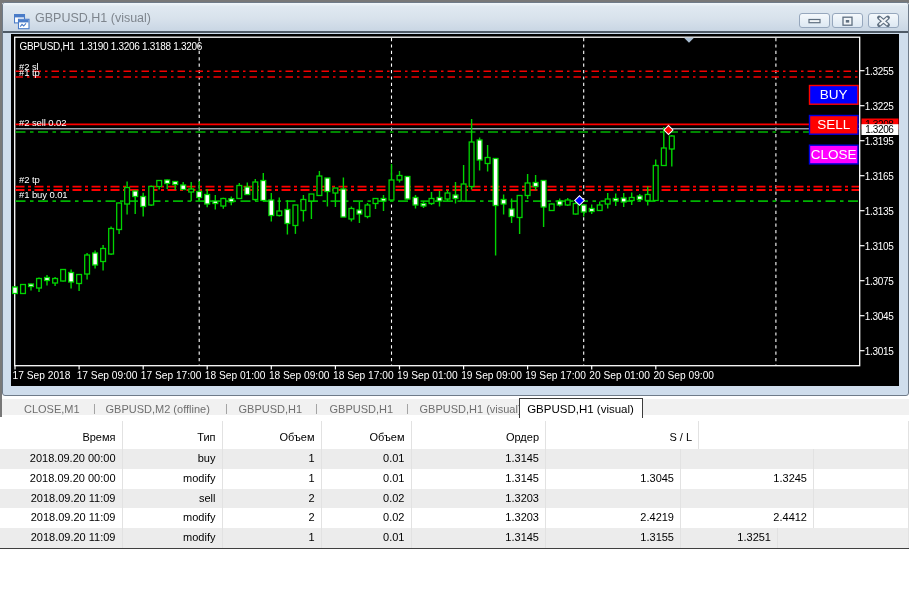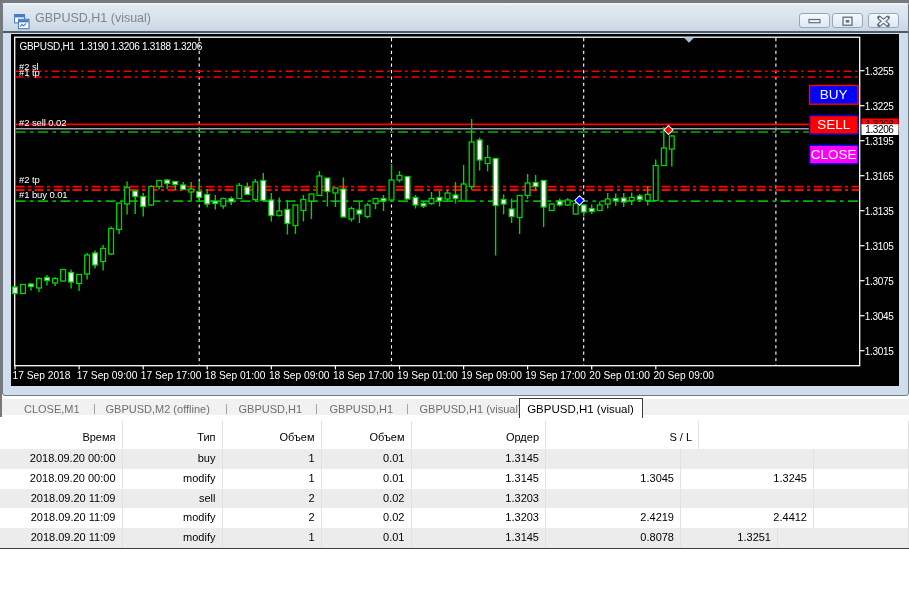--- a/index.html
+++ b/index.html
@@ -364,17 +364,17 @@
 <div class="td" style="left:546px;width:135px">2.4219</div>
 <div class="td" style="left:681px;width:133px">2.4412</div>
 <div class="td" style="left:814px;width:95px"></div>
 </div>
 <div class="tr" style="top:107.1px;background:#ECECEC">
 <div class="td" style="left:0px;width:122.5px">2018.09.20 11:09</div>
 <div class="td" style="left:122.5px;width:100.0px">modify</div>
 <div class="td" style="left:222.5px;width:99.0px">1</div>
 <div class="td" style="left:321.5px;width:90.0px">0.01</div>
 <div class="td" style="left:411.5px;width:134.5px">1.3145</div>
-<div class="td" style="left:546px;width:135px">0.8078</div>
+<div class="td" style="left:546px;width:135px">1.3155</div>
 <div class="td" style="left:645px;width:133px">1.3251</div>
 <div class="td" style="left:814px;width:95px"></div>
 </div>
 </div>
 
 </body></html>

